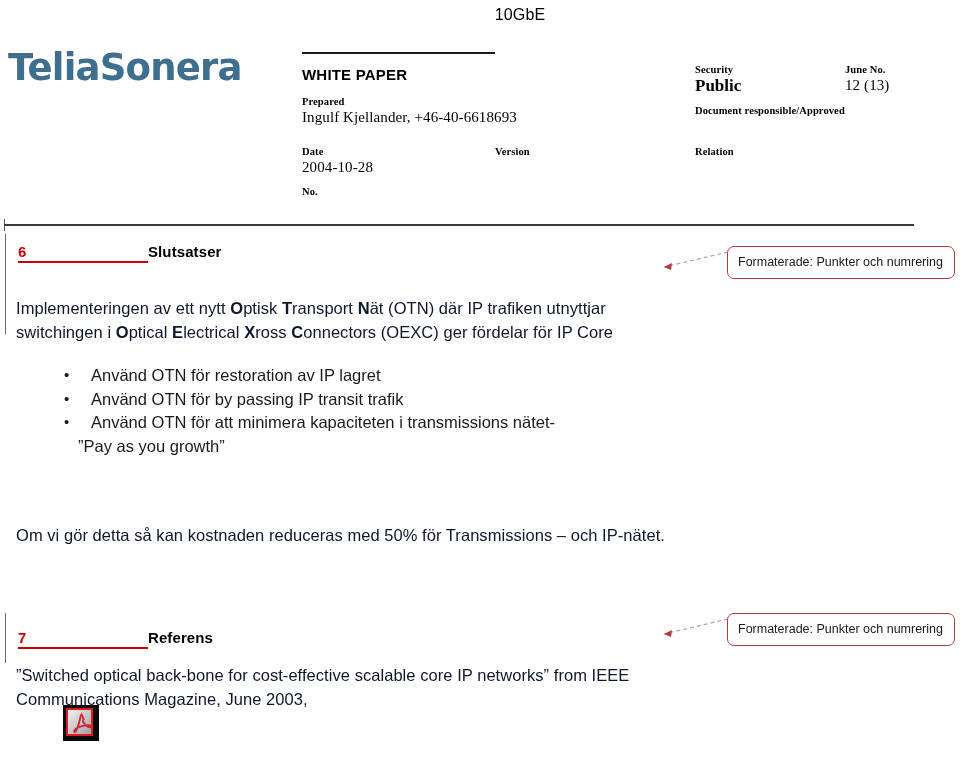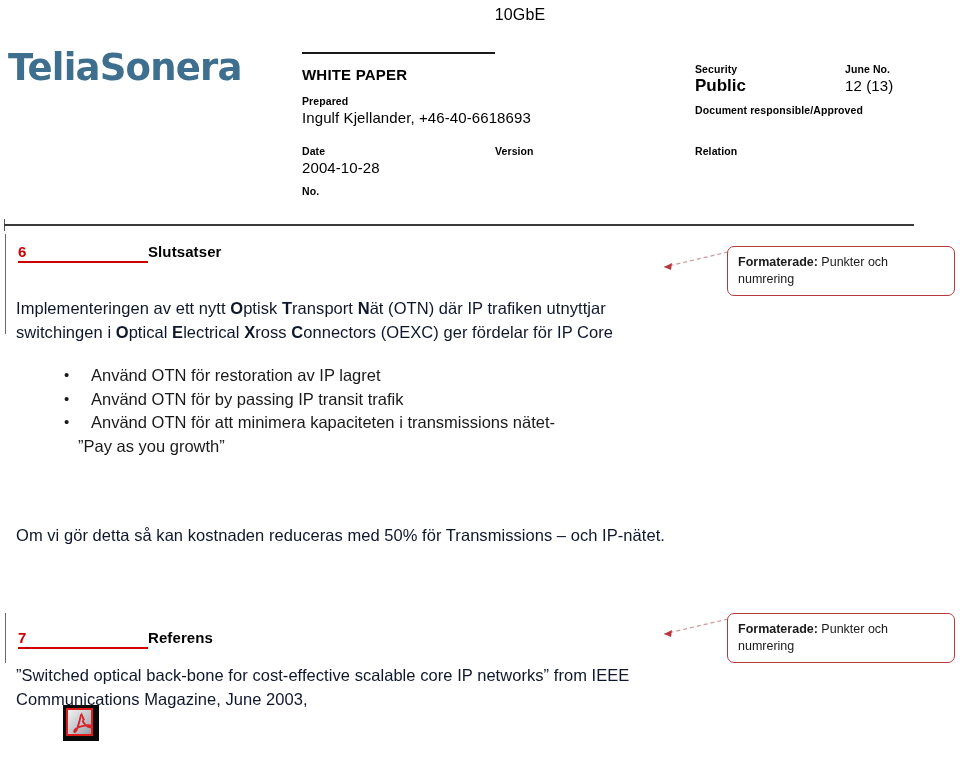--- a/index.html
+++ b/index.html
@@ -76,21 +76,21 @@
     font-size: 15px;
     line-height: 19px;
     letter-spacing: 0.1px;
   }
   .val-bold {
     font-size: 17px;
     font-weight: bold;
     line-height: 20px;
   }
 
-  .fld { position: absolute; }
+  .fld { position: absolute; font-family: Liberation Serif, serif; }
 
   .f-prepared      { left: 302px; top: 95px; }
   .f-date          { left: 302px; top: 145px; }
   .f-no            { left: 302px; top: 185px; }
   .f-version       { left: 495px; top: 145px; }
   .f-security      { left: 695px; top: 63px; }
   .f-pageno        { left: 845px; top: 63px; }
   .f-docresp       { left: 695px; top: 104px; }
   .f-relation      { left: 695px; top: 145px; }
 
@@ -224,21 +224,21 @@
     box-sizing: border-box;
     border: 1px solid #b5393f;
     border-radius: 7px;
     background: #ffffff;
     padding: 7px 9px 7px 10px;
     font-size: 12.5px;
     line-height: 17px;
     color: #1a1a1a;
     width: 228px;
   }
-  .comment b { font-weight: bold; }
+  .comment b { font-weight: normal; }
   .cm-1 { left: 727px; top: 246px; }
   .cm-2 { left: 727px; top: 613px; }
 
   .leader {
     position: absolute;
     overflow: visible;
   }
   .ld-1 { left: 650px; top: 246px; }
   .ld-2 { left: 650px; top: 613px; }
 </style>

